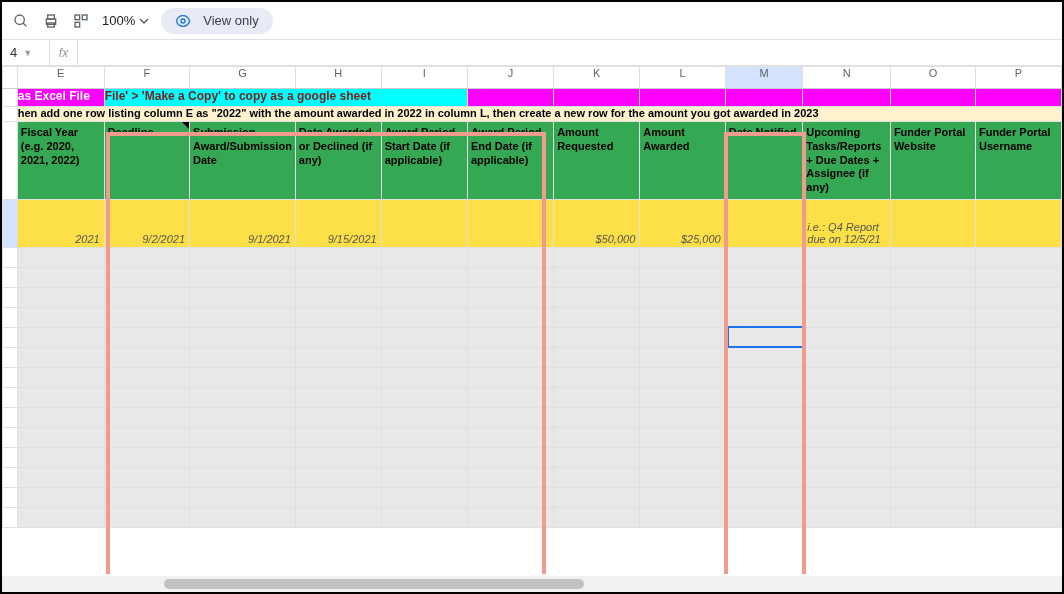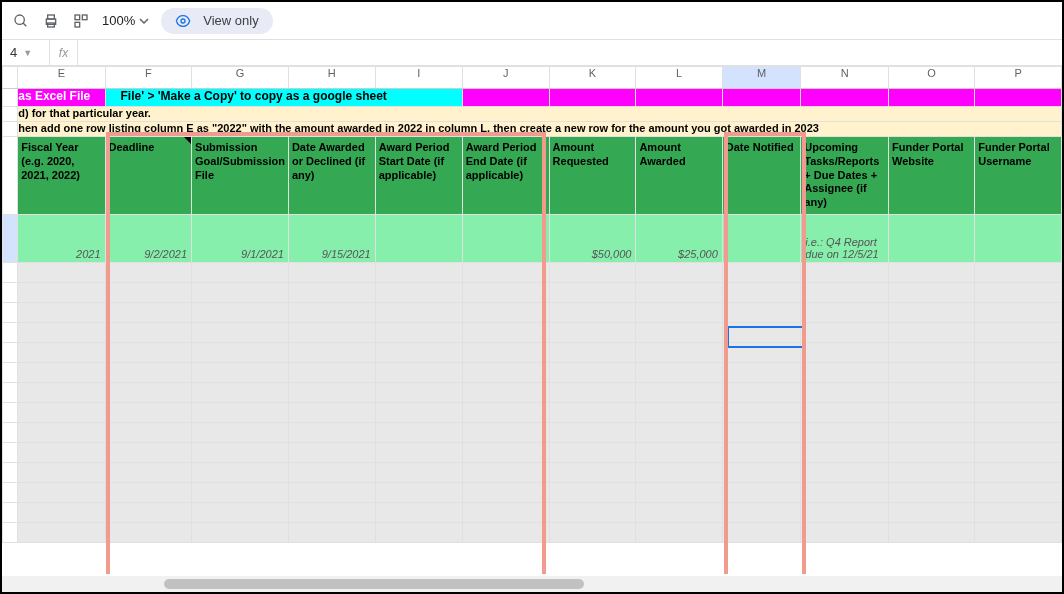--- a/index.html
+++ b/index.html
@@ -18,29 +18,29 @@
   
   .sheet-area { position: relative; overflow: hidden; height: calc(100% - 38px - 26px - 18px); }
   
   table.sheet { border-collapse: collapse; table-layout: fixed; }
   .sheet th, .sheet td { border: 1px solid #e0e0e0; text-align: left; padding: 0; vertical-align: top; }
   .col-header th { background: #fff; color: #5f6368; font-weight: normal; text-align: center; height: 22px; font-size: 11px; border-bottom: 1px solid #ccc; position: relative; }
   .col-header th.sel { background: #d3e3fd; }
   .row-header { background: #fff; color: #5f6368; font-weight: normal; text-align: center; width: 16px; font-size: 10px; }
   
   .row-magenta td { background: #ff00ff; color: #fff; font-weight: bold; height: 18px; white-space: nowrap; overflow: hidden; margin-top: 10px; }
-  .row-magenta td.cyan { background: #00ffff; color: #000000; padding-left: 15px; }
+  .row-magenta td.cyan { background: #00ffff; color: #7f1d1d; }
   .row-cream td { background: #fff2cc; font-weight: bold; height: 15px; white-space: nowrap; font-size: 11px; }
   .row-cream2 td { background: #fff2cc; font-weight: bold; height: 15px; white-space: nowrap; font-size: 11px; margin-top: 27px; }
   .row-green td { background: #34a853; font-weight: bold; vertical-align: top; height: 68px; padding: 4px 3px; font-size: 11px; line-height: 1.25; position: relative; }
   .row-green td .note-tri { position: absolute; top: 0; right: 0; width: 0; height: 0; border-top: 7px solid #000; border-left: 7px solid transparent; }
   
   .row-sel th.row-header { background: #d3e3fd; }
   
-  .data-row td { background: #86efac; height: 48px; text-align: right; padding: 2px 4px; font-style: italic; color: #555; font-size: 11px; vertical-align: bottom; }
+  .data-row td { background: #fde047; height: 48px; text-align: right; padding: 2px 4px; font-style: italic; color: #555; font-size: 11px; vertical-align: bottom; }
   .data-row td.left { text-align: left; font-style: italic; }
   .empty-row td { background: #e8e8e8; height: 20px; }
   
   .col-row-corner { width: 16px; background: #fff; }
   
   .highlight-box { position: absolute; border: 4px solid #f19b8f; pointer-events: none; z-index: 10; }
   .hl1 { left: 104px; top: 66px; width: 440px; height: 512px; }
   .hl2 { left: 722px; top: 66px; width: 82px; height: 512px; }
   
   .sel-cell { position: absolute; border: 2px solid #1a73e8; pointer-events: none; z-index: 5; }
@@ -143,33 +143,29 @@
       <td>as Excel File</td>
       <td class="cyan nowrap" colspan="4">File' &gt; 'Make a Copy' to copy as a google sheet</td>
       <td></td>
           <td></td>
           <td></td>
           <td></td>
           <td></td>
           <td></td>
           <td></td>
     </tr>
-    <tr class="row-cream">
-      <th class="row-header"></th>
-      <td colspan="12" class="nowrap">d) for that particular year.</td>
-    </tr>
     <tr class="row-cream2">
       <th class="row-header"></th>
       <td colspan="12" class="nowrap">hen add one row listing column E as "2022" with the amount awarded in 2022 in column L, then create a new row for the amount you got awarded in 2023</td>
     </tr>
     <tr class="row-green">
       <th class="row-header"></th>
       <td>Fiscal Year (e.g. 2020, 2021, 2022)</td>
       <td><span>Deadline</span><span class="note-tri"></span></td>
-      <td>Submission Goal/Submission File</td>
+      <td>Submission Award/Submission Date</td>
       <td>Date Awarded or Declined (if any)</td>
       <td>Award Period Start Date (if applicable)</td>
       <td>Award Period End Date (if applicable)</td>
       <td>Amount Requested</td>
       <td>Amount Awarded</td>
       <td>Date Notified</td>
       <td>Upcoming Tasks/Reports + Due Dates + Assignee (if any)</td>
       <td>Funder Portal Website</td>
       <td>Funder Portal Username</td>
     </tr>

